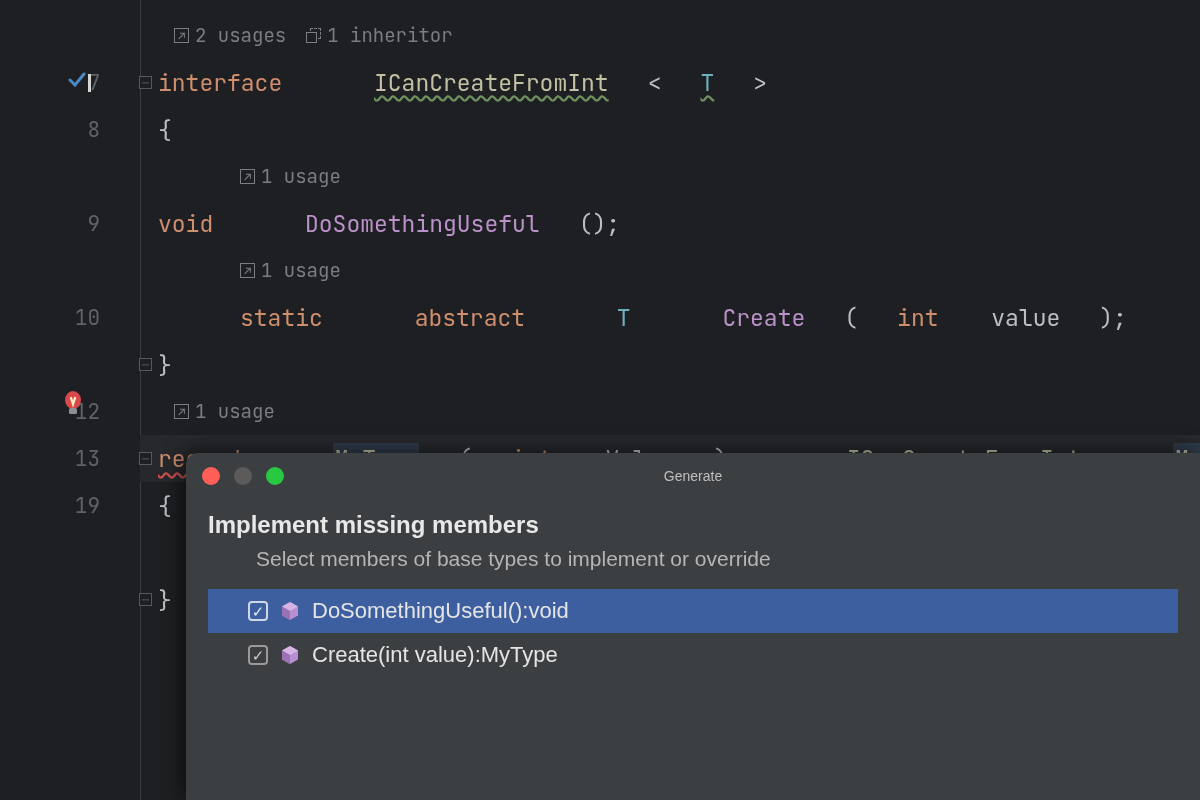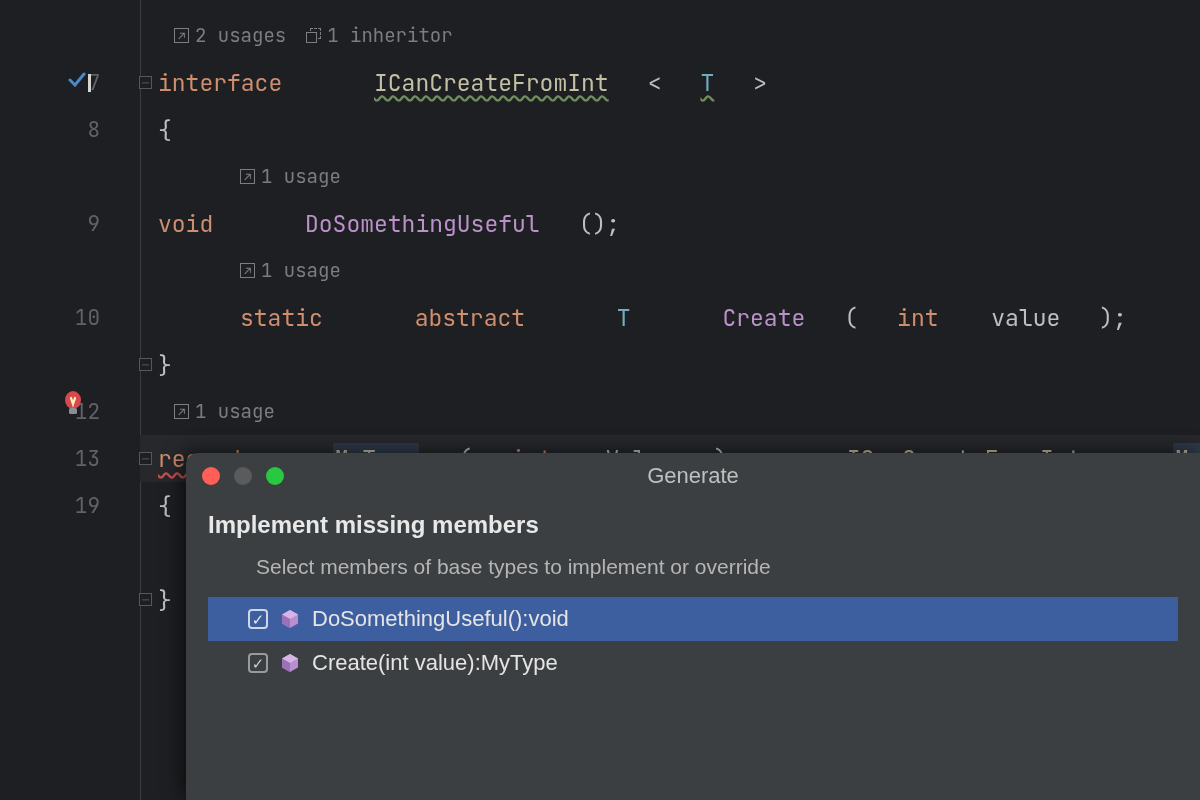--- a/index.html
+++ b/index.html
@@ -135,24 +135,24 @@
     align-items: center;
     position: relative;
   }
   .traffic {
     position: absolute;
     left: 16px; top: 0; height:100%;
     display: flex; align-items:center; gap: 14px;
   }
   .traffic span { width: 18px; height: 18px; border-radius: 50%; display:block; }
   .dialog-title {
-    flex: 1; text-align: center; color: #bfbfbf; font-size: 22px; font-weight: 400;
+    flex: 1; text-align: center; color: #bfbfbf; font-size: 14px; font-weight: 400;
   }
   .dialog-body { padding: 12px 22px 0 22px; }
-  .dialog-heading { font-weight: 700; font-size: 24px; color: #e8e8e8; margin-bottom: 16px; }
+  .dialog-heading { font-weight: 700; font-size: 24px; color: #e8e8e8; margin-bottom: 8px; }
   .dialog-sub { color: #b5b5b5; font-size: 21px; margin-bottom: 18px; margin-left: 48px; }
   .member-list { }
   .member-row {
     display: flex;
     align-items: center;
     height: 44px;
     padding-left: 40px;
     gap: 12px;
     font-size: 22px;
     color: #e4e4e4;

